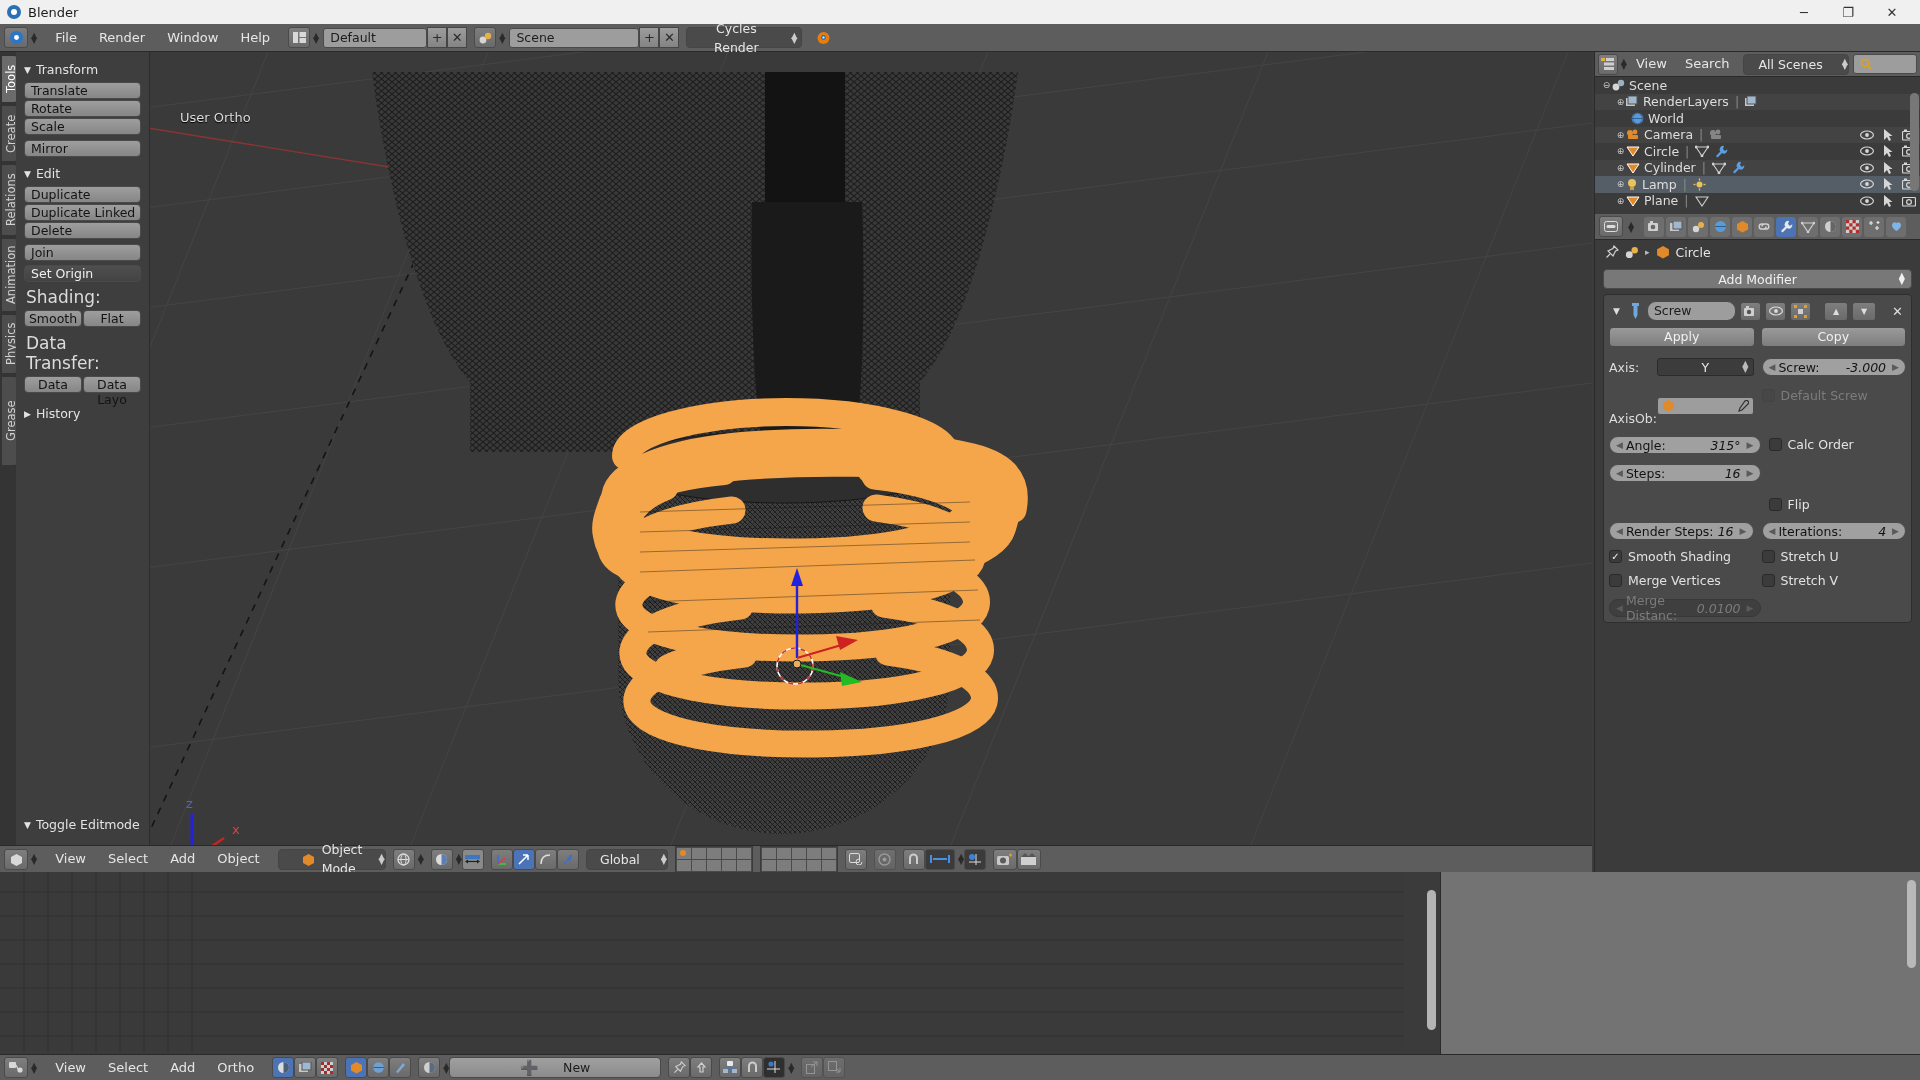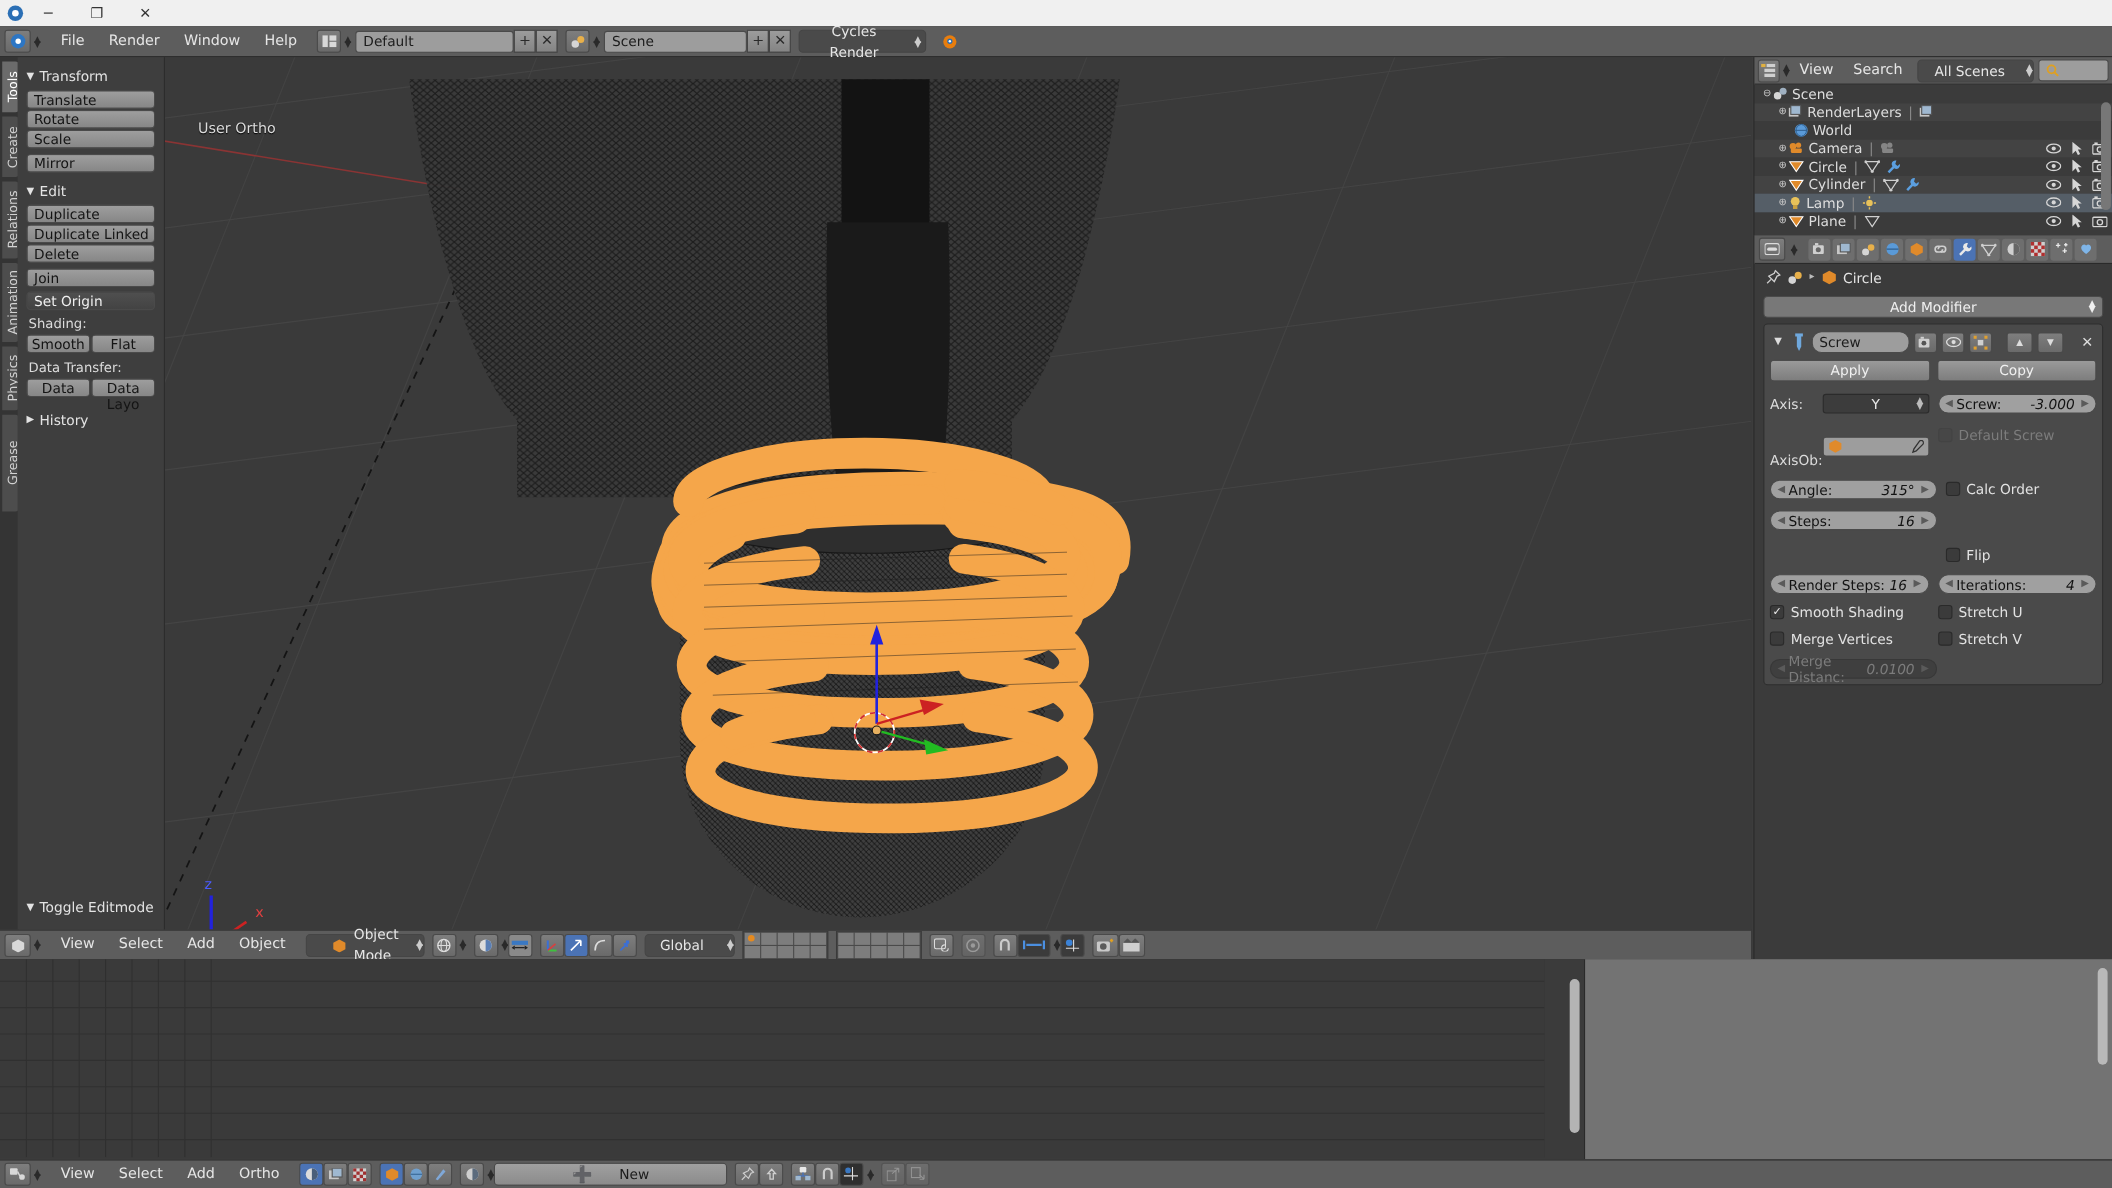--- a/index.html
+++ b/index.html
@@ -65,21 +65,21 @@
   .vtab{ writing-mode:vertical-rl; transform:rotate(180deg); background:#4d4d4d;
     color:#d2d2d2; font-size:11.5px; padding:7px 2px; margin:4px 0 0 2px;
     border-radius:3px 0 0 3px; width:15px; text-align:center; }
   .vtab.active{ background:#6b6b6b; color:#fff; }
   .panel-title{ color:#e3e3e3; font-size:12.5px; margin:4px 0 5px 0;
     display:flex; align-items:center; gap:5px; }
   .tbtn{ display:block; width:100%; background:linear-gradient(#9e9e9e,#868686);
     border:1px solid #4a4a4a; border-radius:4px; color:#141414; font-size:12.5px;
     height:17px; line-height:15px; padding-left:6px; margin-bottom:1px; }
   .tbtn.dark{ background:linear-gradient(#4f4f4f,#434343); color:#efefef; }
-  .tlabel{ color:#dcdcdc; font-size:12px; margin:5px 0 3px 2px; }
+  .tlabel{ color:#dcdcdc; font-size:17px; margin:5px 0 3px 2px; }
   .trow{ display:flex; gap:1px; margin-bottom:1px; }
   .trow .tbtn{ flex:1; text-align:center; padding-left:0; }
 
   
   #outliner{ position:absolute; left:1594px; top:28px; width:326px; height:162px;
     background:#3b3b3b; border-left:1px solid #2a2a2a; }
   #outliner .hdr{ height:25px; padding:0 3px; }
   .otree{ position:relative; height:137px; overflow:hidden; }
   .orow{ display:flex; align-items:center; height:16.5px; font-size:12.5px;
     color:#ddd; padding-left:6px; position:relative; }
@@ -152,20 +152,21 @@
     background:#b9b9b9; border-radius:5px; }
 </style>
 </head>
 <body>
 
 <div id="titlebar">
   <svg width="16" height="16" viewBox="0 0 16 16">
     <circle cx="8" cy="8" r="7" fill="#2b6fb5"></circle>
       <circle cx="8" cy="8" r="3" fill="#fff"></circle>
   </svg>
+  <div class="wtitle">Blender</div>
   <div class="wbtn">─</div>
   <div class="wbtn">❐</div>
   <div class="wbtn close">✕</div>
 </div>
 
 <div id="app">
 
   <div id="infobar">
     <div class="icobox" style="width:24px;">
       <svg width="15" height="15" viewBox="0 0 16 16">
@@ -189,21 +190,21 @@
         <svg width="13" height="11" viewBox="0 0 13 11">
             <rect x="0" y="0" width="5" height="11" fill="#d8d8d8"></rect>
             <rect x="6.5" y="0" width="6.5" height="5" fill="#d8d8d8"></rect>
             <rect x="6.5" y="6" width="6.5" height="5" fill="#d8d8d8"></rect>
           </svg>
       </div>
       <div class="spin">
           <span>▲</span>
           <span>▼</span>
         </div>
-      <div class="fld" style="width:144px;margin-left:4px;">Default</div>
+      <div class="fld" style="width:104px;margin-left:4px;">Default</div>
       <div class="plusx">+</div>
       <div class="plusx">✕</div>
     </div>
     <div class="sep"></div>
 
     <div style="display:flex;align-items:center;">
       <div class="icobox">
         <svg width="13" height="12" viewBox="0 0 13 12">
             <circle cx="4" cy="8" r="3.4" fill="#d5d5d5"></circle>
             <circle cx="9" cy="4" r="3.2" fill="#e8b04a"></circle>

